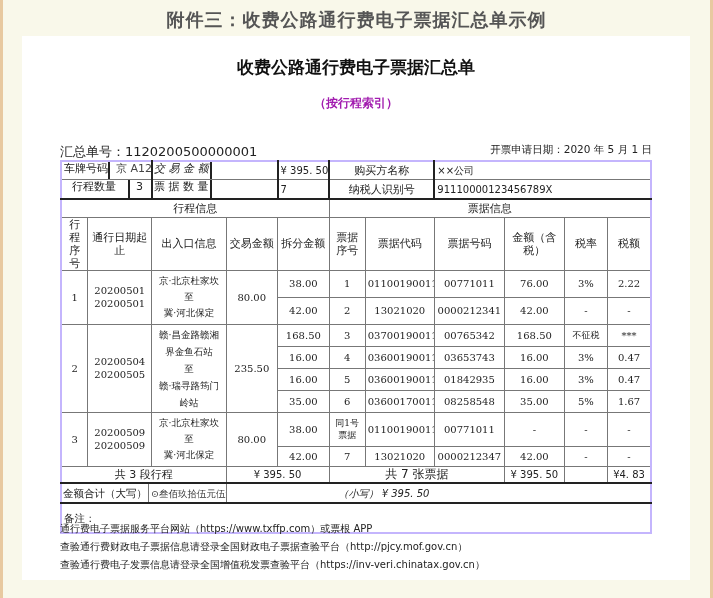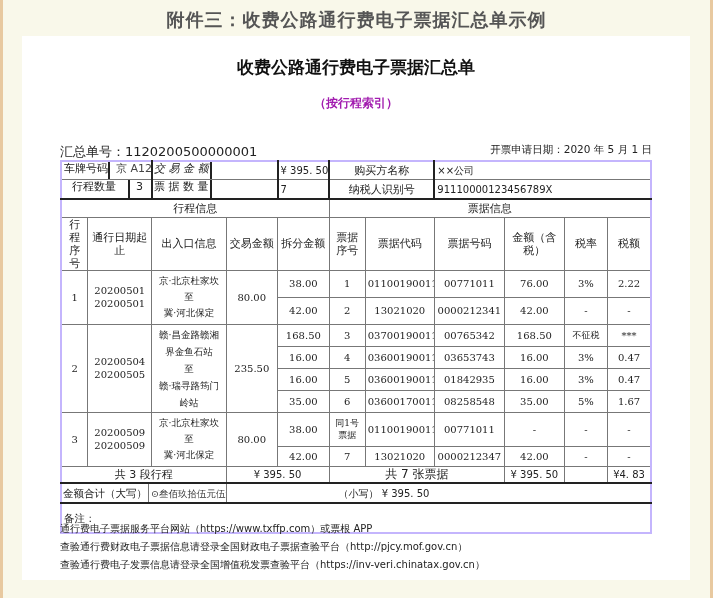--- a/index.html
+++ b/index.html
@@ -213,21 +213,21 @@
         <td>¥4. 83</td>
       </tr>
 
       <tr style="height:19px">
         <td colspan="3" class="l thick-t thick-b" style="font-size:10.5px;padding:0">
           <div style="display:flex;height:18px;align-items:center;">
             <span style="border-right:1px solid #777;padding:0 1px;height:18px;line-height:18px;">金额合计（大写）</span>
             <span style="padding-left:2px;font-family:'DejaVu Serif',serif;font-size:9.5px;color:#333;">⊙叁佰玖拾伍元伍角</span>
           </div>
         </td>
-        <td colspan="8" class="thick-t thick-b" style="text-align:left;padding-left:112px;">（小写） ¥ 395. 50</td>
+        <td colspan="8" class="thick-t thick-b" style="text-align:left;padding-left:112px;font-style:italic;">（小写） ¥ 395. 50</td>
       </tr>
 
       <tr style="height:30px">
         <td colspan="11" class="l" style="font-size:10.5px">备注：</td>
       </tr>
     </tbody>
       </table>
   </div>
 
   <div class="footer">

